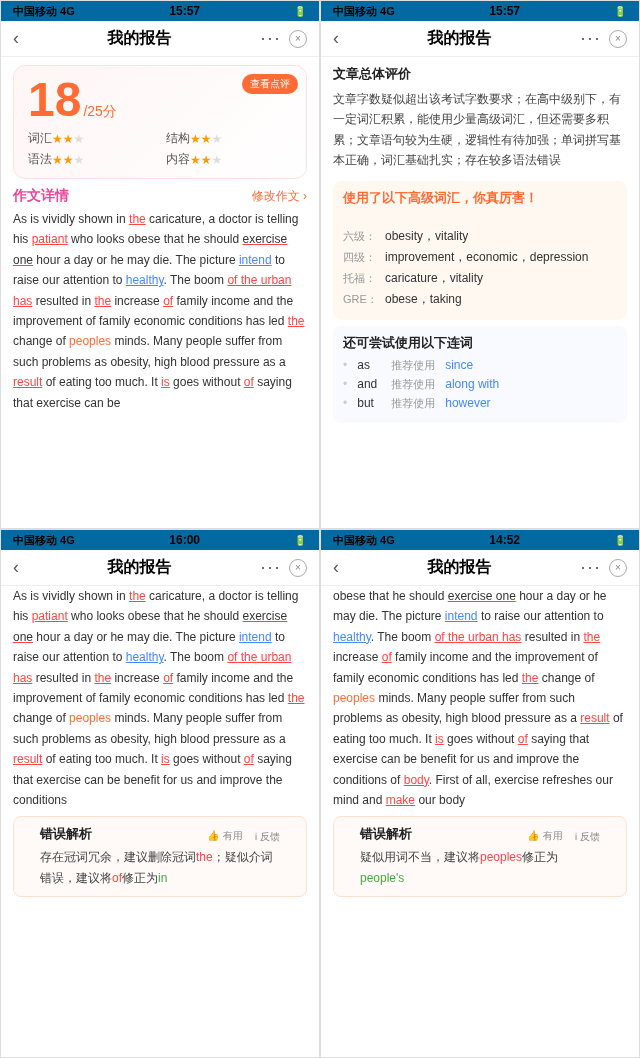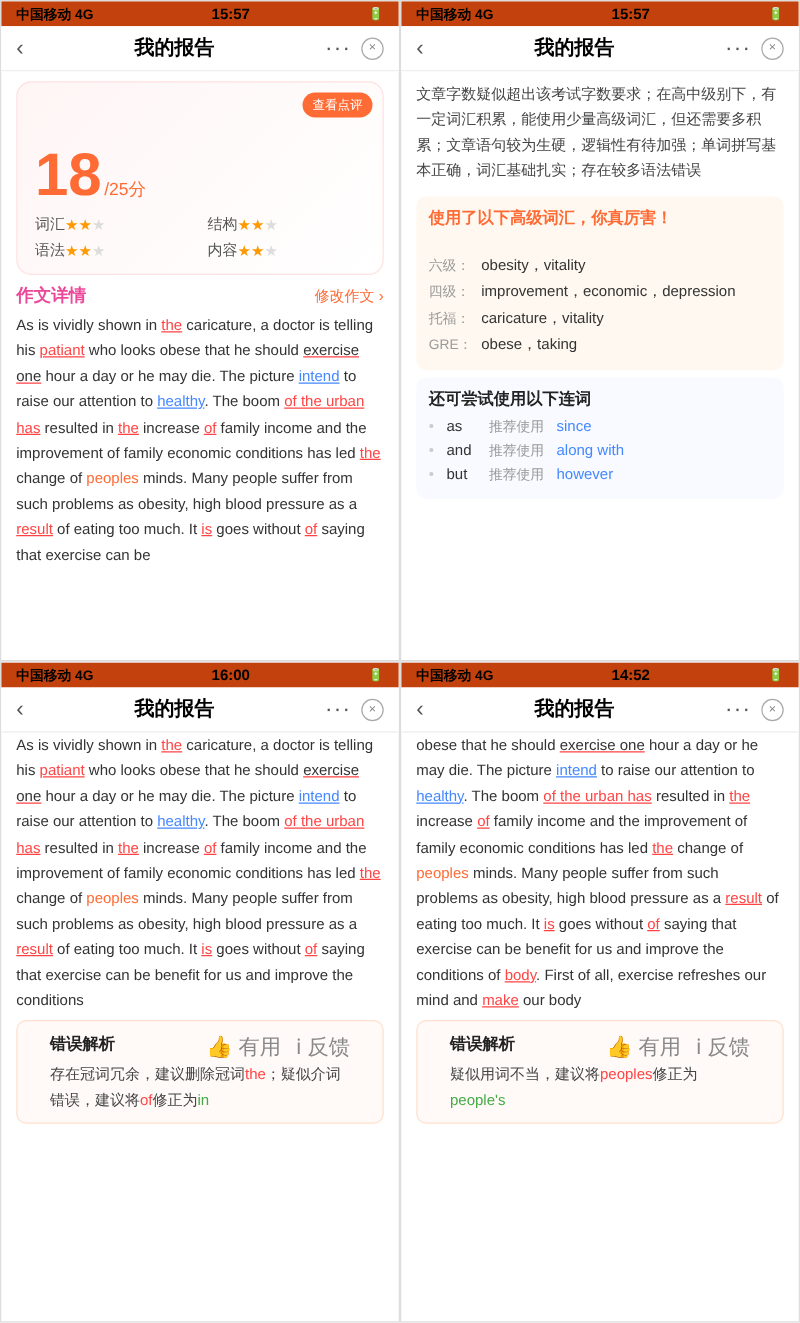--- a/index.html
+++ b/index.html
@@ -24,21 +24,21 @@
       position: relative;
     }
 
     
     .status-bar {
       display: flex;
       justify-content: space-between;
       align-items: center;
       padding: 8px 12px;
       font-size: 11px;
-      background: #c2410c;
+      background: #0369a1;
       height: 20px;
     }
     .status-left { font-weight: 600; font-size: 11px; }
     .status-center { font-weight: 600; font-size: 12px; }
     .status-right { font-size: 10px; }
 
     
     .nav-bar {
       display: flex;
       align-items: center;
@@ -91,21 +91,20 @@
       color: #fff;
       font-size: 10px;
       padding: 3px 8px;
       border-radius: 12px;
       cursor: pointer;
     }
     .score-main {
       display: flex;
       align-items: baseline;
       gap: 2px;
-      margin-top: 41px;
     }
     .score-number {
       font-size: 48px;
       font-weight: 700;
       color: #ff6b35;
       line-height: 1;
     }
     .score-denom {
       font-size: 14px;
       color: #ff6b35;
@@ -235,23 +234,22 @@
     .error-title {
       font-size: 13px;
       font-weight: 600;
       color: #222;
       margin-bottom: 4px;
     }
     .error-actions {
       display: flex;
       gap: 12px;
       float: right;
-      font-size: 17px;
+      font-size: 10px;
       color: #888;
-      align-items: flex-end;
     }
     .error-action { cursor: pointer; display: flex; align-items: center; gap: 2px; }
     .error-text {
       font-size: 12px;
       color: #444;
       line-height: 1.7;
     }
     .error-highlight { color: #ff4444; font-weight: 500; }
     .error-correct { color: #44aa44; font-weight: 500; }
 
@@ -333,20 +331,21 @@
       <span class="nav-back">‹</span>
     </div>
     <span class="nav-title">我的报告</span>
     <div class="nav-right">
       <span class="nav-dots">···</span>
       <div class="nav-close">×</div>
     </div>
   </div>
   <div class="panel-content">
     <div class="review-section">
+      <div class="review-title">文章总体评价</div>
       <div class="review-text">文章字数疑似超出该考试字数要求；在高中级别下，有一定词汇积累，能使用少量高级词汇，但还需要多积累；文章语句较为生硬，逻辑性有待加强；单词拼写基本正确，词汇基础扎实；存在较多语法错误</div>
     </div>
     <div class="vocab-section">
       <div class="vocab-title">使用了以下高级词汇，你真厉害！</div>
       <div class="vocab-item">
         <span class="vocab-level">六级：</span>
         <span class="vocab-words">obesity，vitality</span>
       </div>
       <div class="vocab-item">
         <span class="vocab-level">四级：</span>

